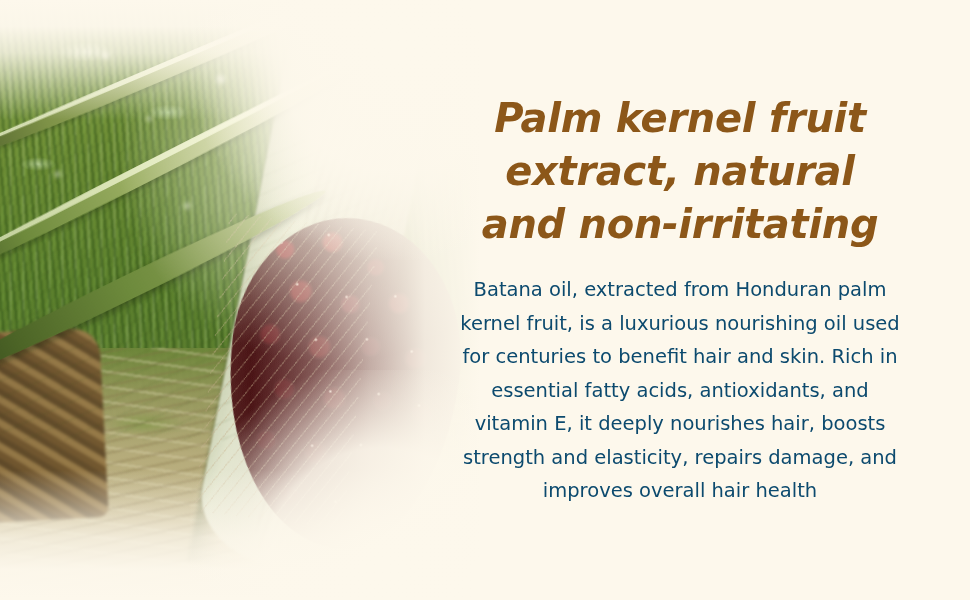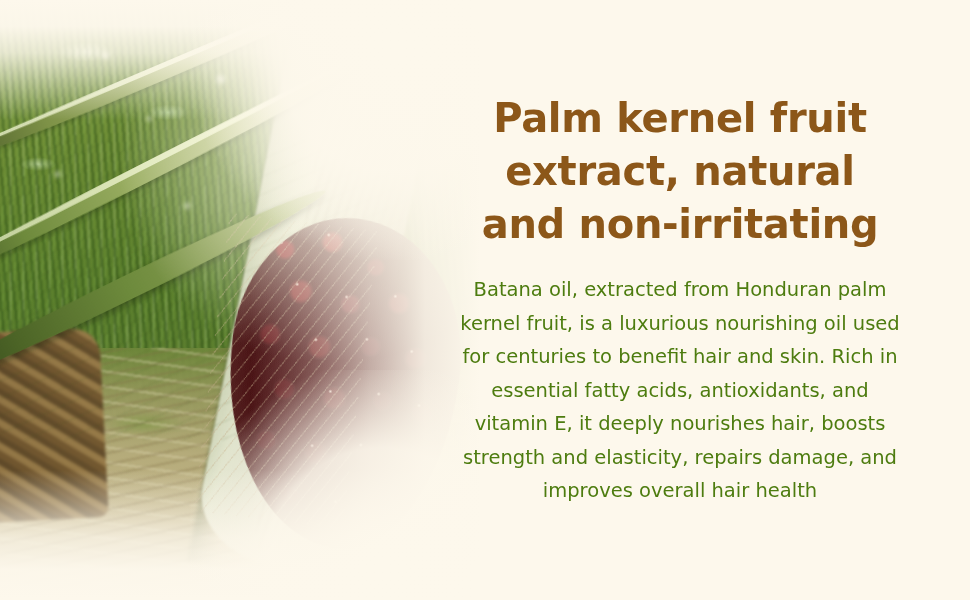--- a/index.html
+++ b/index.html
@@ -353,28 +353,29 @@
 
   .headline {
     font-family:"DejaVu Sans", sans-serif;
     font-size:40px;
     font-weight:bold;
     line-height:53px;
     letter-spacing:-.3px;
     color:#8C5719;
     margin-bottom:22px;
     white-space:pre-line;
+    font-style:italic;
   }
 
   .body-copy {
     font-family:"DejaVu Sans", sans-serif;
     font-size:19.5px;
     font-weight:normal;
     line-height:33.5px;
-    color:#4d7c0f;
+    color:#0c4a6e;
     white-space:pre-line;
   }
 </style>
 </head>
 <body>
 
 <div class="banner">
 
   <div class="photo" role="img" aria-label="Oil palm plantation with a ripe dark-red palm fruit bunch on the trunk, green fronds and sunlit grove behind">
     <div class="photo-canvas">

